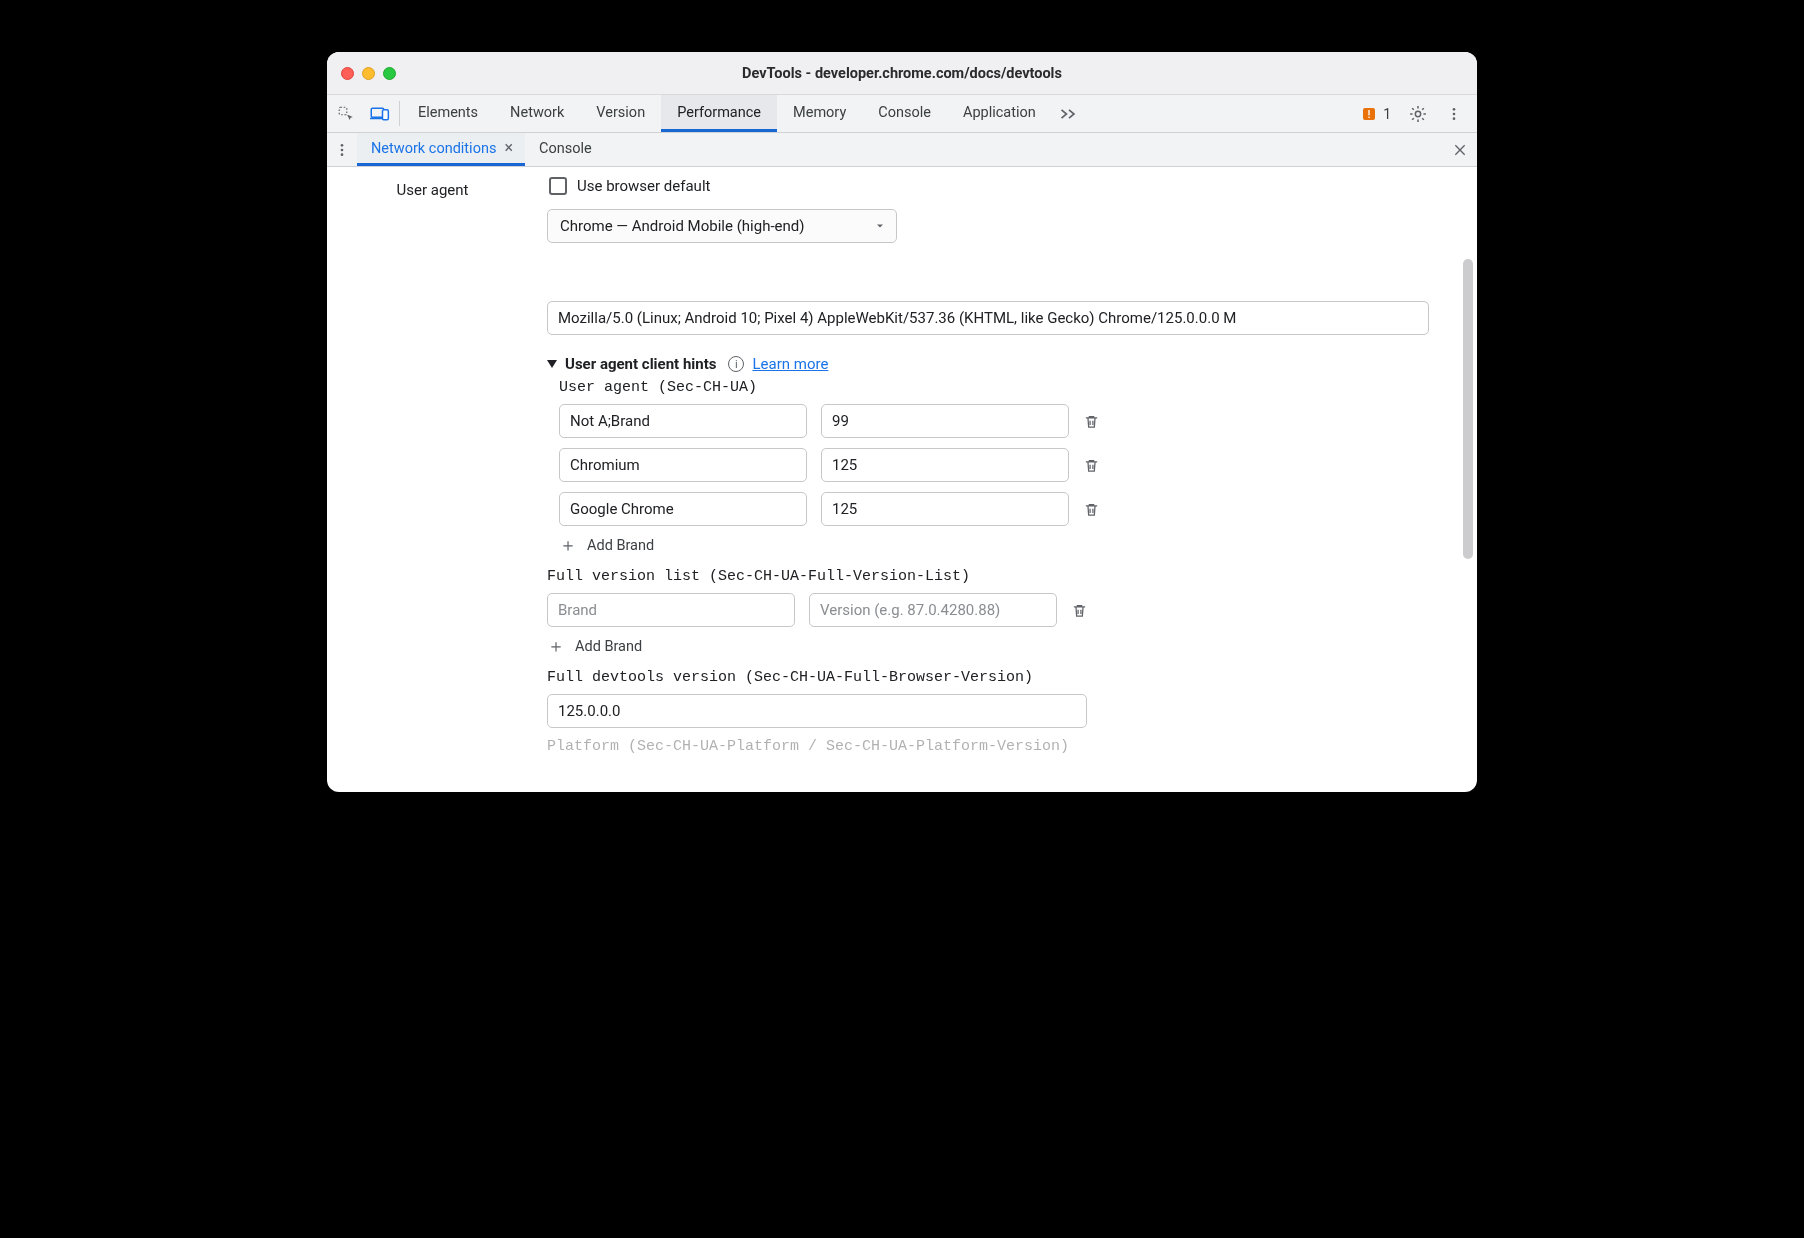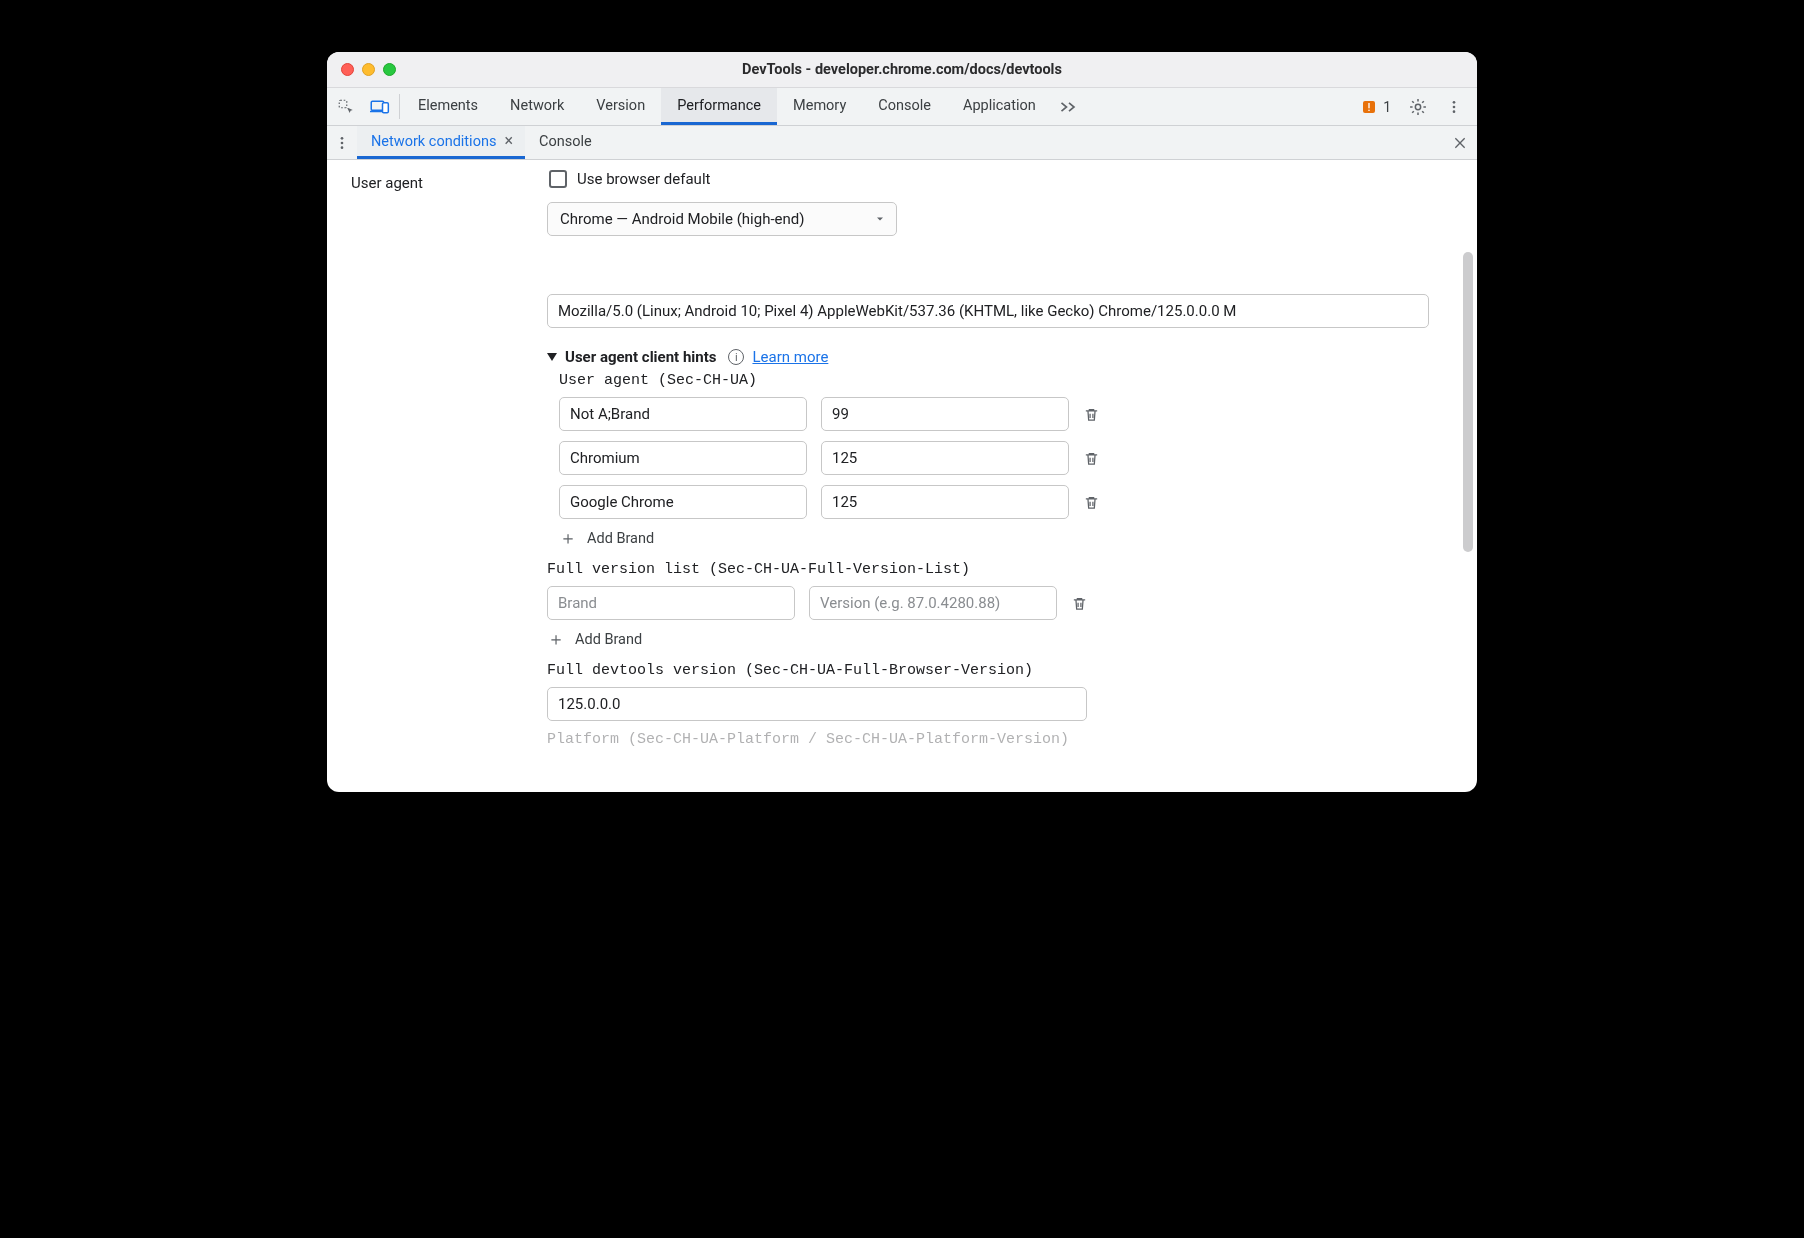--- a/index.html
+++ b/index.html
@@ -35,21 +35,21 @@
     border-radius:12px;
     box-shadow:0 30px 60px rgba(0,0,0,.55),0 0 0 1px rgba(0,0,0,.08);
     overflow:hidden;
     display:flex;
     flex-direction:column;
     position:relative;
   }
 
   
   .titlebar{
-    height:36px;
+    height:43px;
     background:var(--titlebar-bg);
     display:flex;
     align-items:center;
     position:relative;
     border-bottom:1px solid #d9d9dc;
   }
   .traffic{
     display:flex;gap:8px;margin-left:14px;
   }
   .dot{width:13px;height:13px;border-radius:50%;}
@@ -109,21 +109,21 @@
     display:flex;align-items:center;gap:6px;padding:0 10px 0 14px;
     color:#3c4043;cursor:pointer;font-size:14.5px;border-bottom:3px solid transparent;
   }
   .dtab.active{color:var(--blue);border-bottom:3px solid var(--blue-strong);background:#eceff1;}
   .dtab .close{color:#5f6368;font-size:16px;line-height:1;cursor:pointer;padding:2px;}
   .drawerbar .close-drawer{width:34px;display:flex;align-items:center;justify-content:center;color:#5f6368;cursor:pointer;}
 
   
   .content{flex:1;display:flex;overflow:hidden;position:relative;}
   .left-col{
-    width:220px;padding:14px 10px 0 24px;font-size:15px;color:#202124;
+    width:220px;padding:14px 10px 0 1px;font-size:15px;color:#202124;text-align:center;
   }
   .right-col{
     flex:1;padding:10px 34px 0 0;overflow:hidden;position:relative;
   }
   .scroll-indicator{
     position:absolute;top:92px;right:4px;width:10px;height:300px;border-radius:6px;background:#ccccce;
   }
 
   .row{display:flex;align-items:center;gap:10px;margin-bottom:14px;}
   .checkbox{

